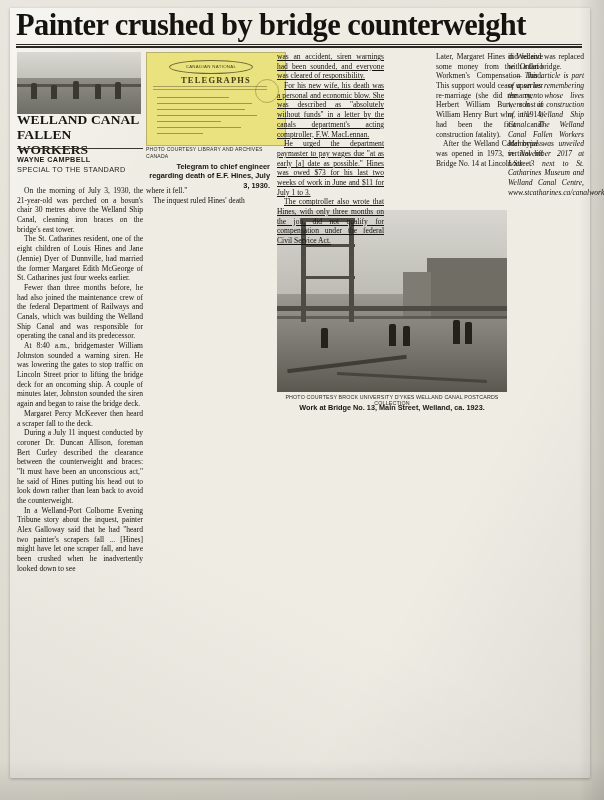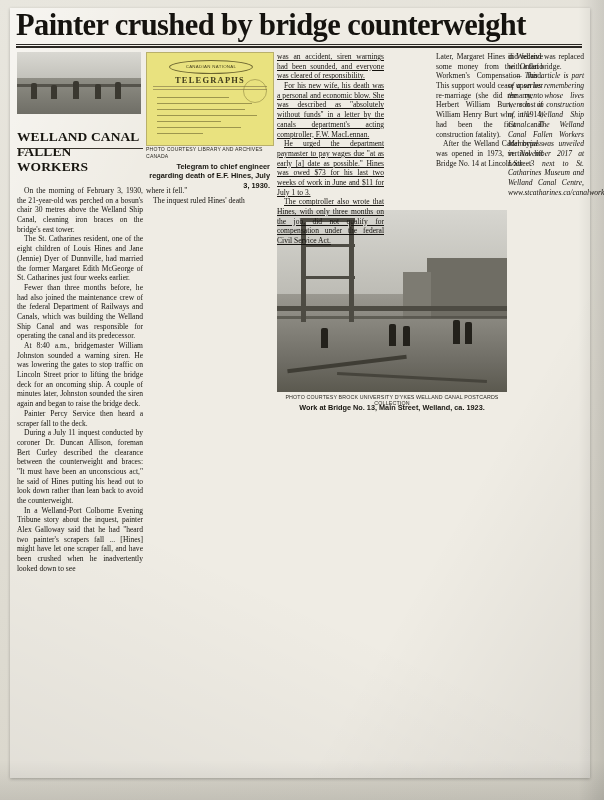--- a/index.html
+++ b/index.html
@@ -92,21 +92,21 @@
   .mp-fig {
     position:absolute; bottom:24%; width:6px; height:16px;
     background:#3a3830; border-radius:2px 2px 0 0;
   }
   .mp-bar {
     position:absolute; left:0; width:100%; height:3px; background:#55534b;
   }
   .masthead-title {
     position: absolute;
     left: 17px;
-    top: 129px;
+    top: 112px;
     width: 126px;
     font-weight: bold;
     font-size: 13.5px;
     line-height: 1.12;
     color: #17150f;
     letter-spacing: 0.1px;
   }
   .masthead-rule {
     position:absolute; left:17px; top:148px; width:126px; height:1px; background:#3b3830;
   }
@@ -117,20 +117,21 @@
     line-height:1.35;
   }
   .byline .sub { font-weight:normal; }
 
   
   .telegram {
     position:absolute; left:146px; top:52px; width:126px; height:92px;
     background:#e9e27f;
     border:1px solid #b9b06a;
     overflow:hidden;
+    padding-left:12px;
   }
   .tg-oval {
     position:absolute; left:22px; top:7px; width:82px; height:12px;
     border:1px solid #6b6430; border-radius:50%;
     font-family:"Liberation Sans", sans-serif; font-size:4.4px; color:#4a4520;
     text-align:center; line-height:12px; letter-spacing:0.3px;
   }
   .tg-title {
     position:absolute; left:0; top:22px; width:100%; text-align:center;
     font-family:"Liberation Serif", serif; font-size:8.5px; font-weight:bold;
@@ -239,20 +240,24 @@
     <div class="mp-fig" style="left:56px; height:18px;"></div>
     <div class="mp-fig" style="left:78px; height:15px;"></div>
     <div class="mp-fig" style="left:98px; height:17px;"></div>
   </div>
 
   <div class="masthead-title">
     <div>WELLAND CANAL</div>
     <div>FALLEN WORKERS</div>
   </div>
   <div class="masthead-rule"></div>
+  <div class="byline">
+    <div>WAYNE CAMPBELL</div>
+    <div class="sub">SPECIAL TO THE STANDARD</div>
+  </div>
 
   <div class="telegram">
     <div class="tg-oval">CANADIAN NATIONAL</div>
     <div class="tg-title">TELEGRAPHS</div>
     <div class="tg-line" style="left:6px; top:33px; width:114px;"></div>
     <div class="tg-line" style="left:6px; top:36px; width:114px;"></div>
     <div class="tg-stamp"></div>
     <div class="tg-scribble" style="left:10px; top:44px; width:72px;"></div>
     <div class="tg-scribble" style="left:10px; top:50px; width:95px;"></div>
     <div class="tg-scribble" style="left:10px; top:56px; width:88px;"></div>
@@ -285,25 +290,25 @@
     <div class="bp-fig" style="left:176px; top:110px; width:7px; height:24px;"></div>
     <div class="bp-fig" style="left:188px; top:112px; width:7px; height:22px;"></div>
 
     <div class="bp-truss" style="left:10px; top:152px; width:120px; height:4px; transform:rotate(-7deg); background:#3f3d35;"></div>
     <div class="bp-truss" style="left:60px; top:166px; width:150px; height:3px; transform:rotate(3deg); background:#46443c;"></div>
   </div>
   <div class="bp-credit">PHOTO COURTESY BROCK UNIVERSITY D'YKES WELLAND CANAL POSTCARDS COLLECTION</div>
   <div class="bp-cap">Work at Bridge No. 13, Main Street, Welland, ca. 1923.</div>
 
   <div class="col col-1">
-    <p>On the morning of February 3, 1930, the 21-year-old was perched on a bosun's chair 30 metres above the Welland Ship Canal, cleaning iron braces on the bridge's east tower.</p>
+    <p>On the morning of July 3, 1930, the 21-year-old was perched on a bosun's chair 30 metres above the Welland Ship Canal, cleaning iron braces on the bridge's east tower.</p>
     <p>The St. Catharines resident, one of the eight children of Louis Hines and Jane (Jennie) Dyer of Dunnville, had married the former Margaret Edith McGeorge of St. Catharines just four weeks earlier.</p>
     <p>Fewer than three months before, he had also joined the maintenance crew of the federal Department of Railways and Canals, which was building the Welland Ship Canal and was responsible for operating the canal and its predecessor.</p>
     <p>At 8:40 a.m., bridgemaster William Johnston sounded a warning siren. He was lowering the gates to stop traffic on Lincoln Street prior to lifting the bridge deck for an oncoming ship. A couple of minutes later, Johnston sounded the siren again and began to raise the bridge deck.</p>
-    <p>Painter Percy Service then heard a scraper fall to the deck.</p>
+    <p>Margaret Percy McKeever then heard a scraper fall to the deck.</p>
     <p>During a July 11 inquest conducted by coroner Dr. Duncan Allison, foreman Bert Curley described the clearance between the counterweight and braces: "It must have been an unconscious act," he said of Hines putting his head out to look down rather than lean back to avoid the counterweight.</p>
     <p>In a Welland-Port Colborne Evening Tribune story about the inquest, painter Alex Galloway said that he had "heard two painter's scrapers fall ... [Hines] might have let one scraper fall, and have been crushed when he inadvertently looked down to see</p>
   </div>
 
   <div class="col col-2">
     <p class="first">where it fell."</p>
     <p>The inquest ruled Hines' death</p>
   </div>
 
   <div class="col col-3">

